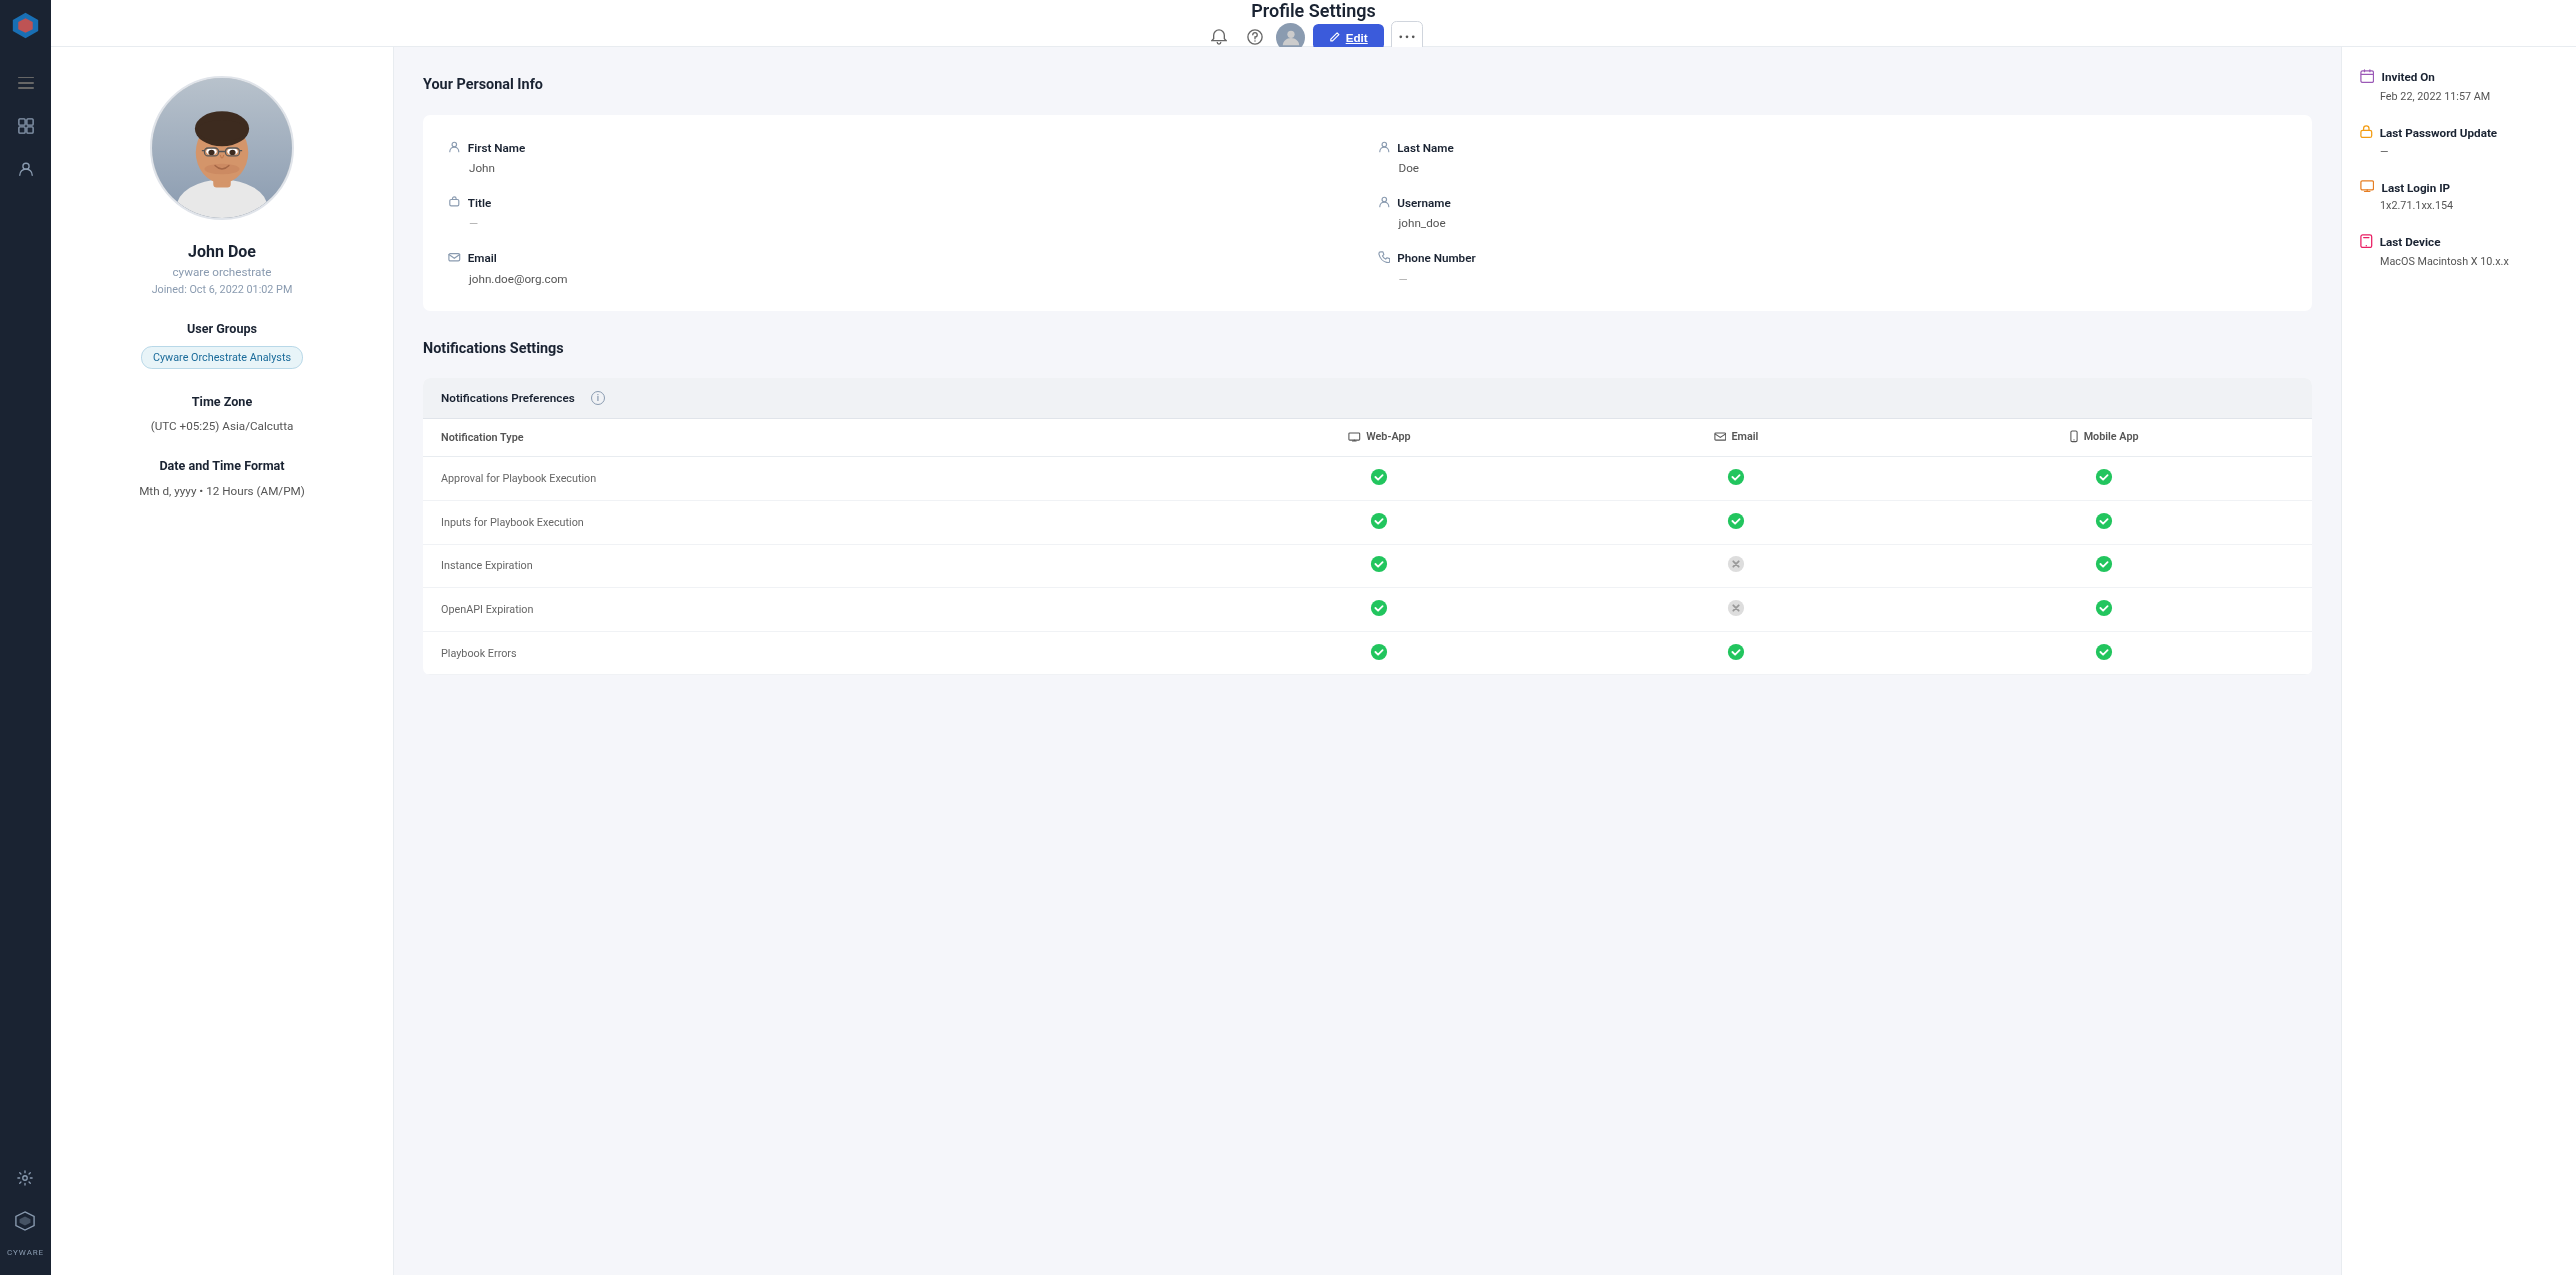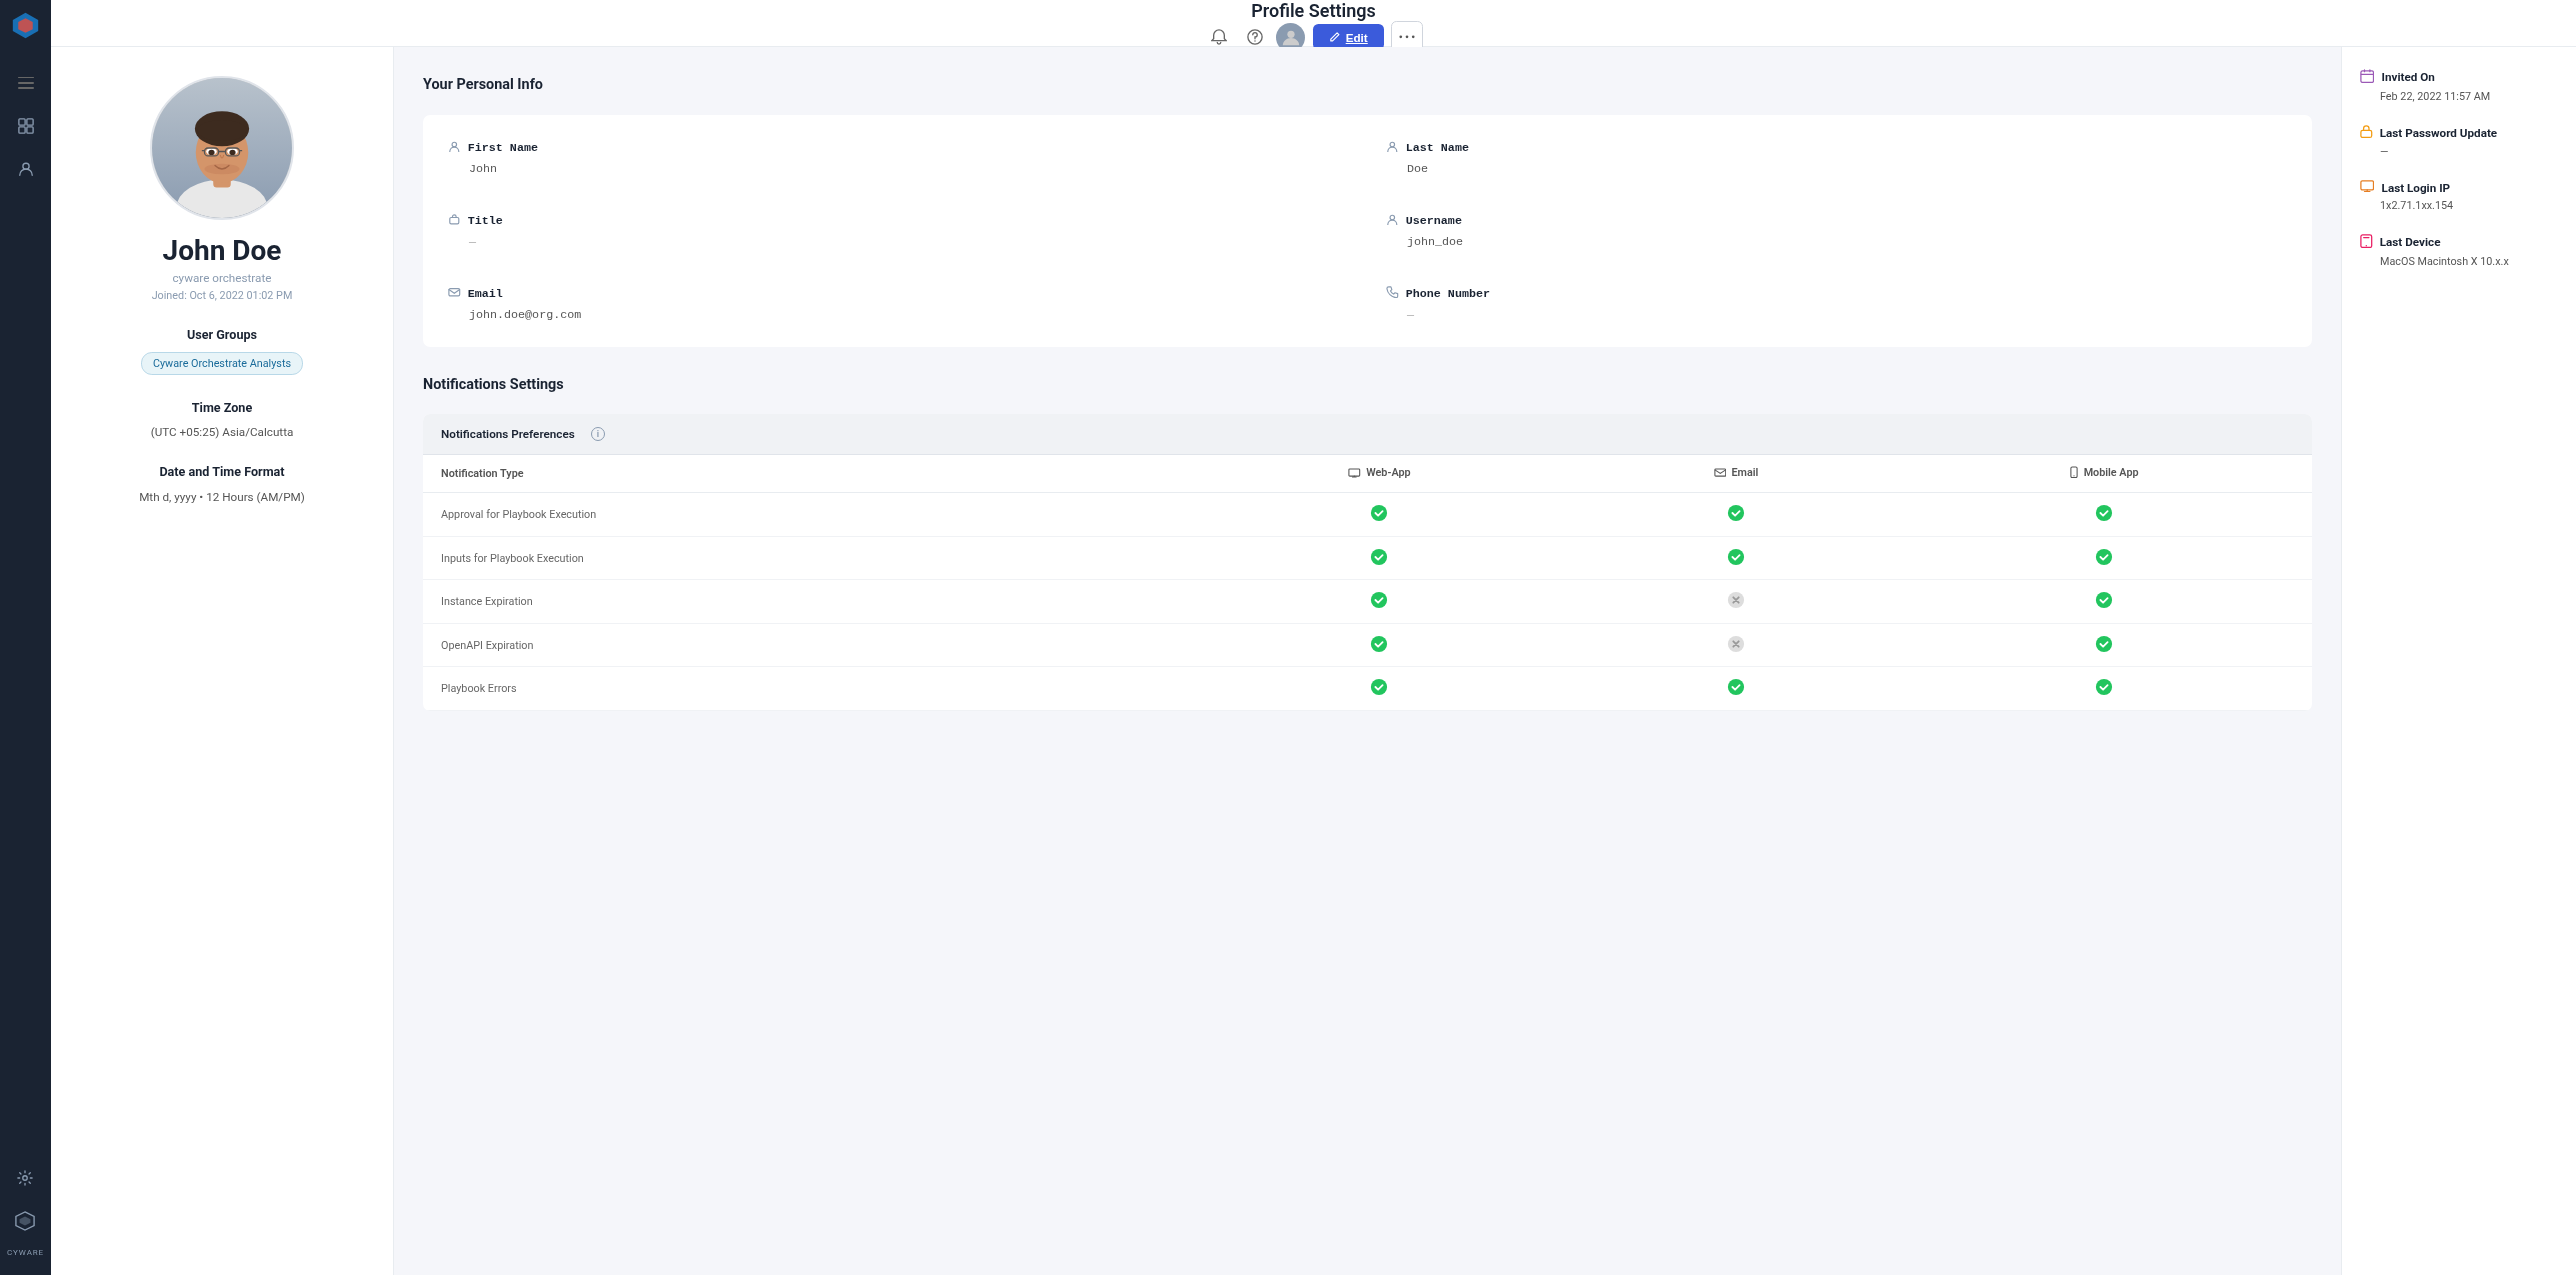--- a/index.html
+++ b/index.html
@@ -153,24 +153,25 @@
       overflow: hidden;
       background: #ccc;
       margin-bottom: 14.4px;
       display: flex;
       align-items: center;
       justify-content: center;
       border: 2.7px solid #e0e4ea;
     }
     
     .profile-name {
-      font-size: 28px;
+      font-size: 16px;
       font-weight: 700;
       color: #1a2332;
       margin-bottom: 3.6px;
+      margin-top: 8px;
     }
     .profile-org {
       font-size: 11.7px;
       color: #8a9bb0;
       margin-bottom: 3.6px;
     }
     .profile-joined {
       font-size: 10.8px;
       color: #8a9bb0;
       margin-bottom: 25px;
@@ -255,26 +256,25 @@
     
     .section-header {
       font-size: 14.4px;
       font-weight: 700;
       color: #1a2332;
       margin-bottom: 21.6px;
     }
     .personal-info-grid {
       display: grid;
       grid-template-columns: 1fr 1fr;
-      gap: 37px;
+      gap: 20px;
       background: #fff;
       padding: 25px;
       border-radius: 7.2px;
       margin-bottom: 29px;
-      font-family: Liberation Mono, monospace;
     }
     .info-field {}
     .info-field-header {
       display: flex;
       align-items: center;
       gap: 7.2px;
       margin-bottom: 5.4px;
     }
     .info-field-icon {
       color: #8a9bb0;

